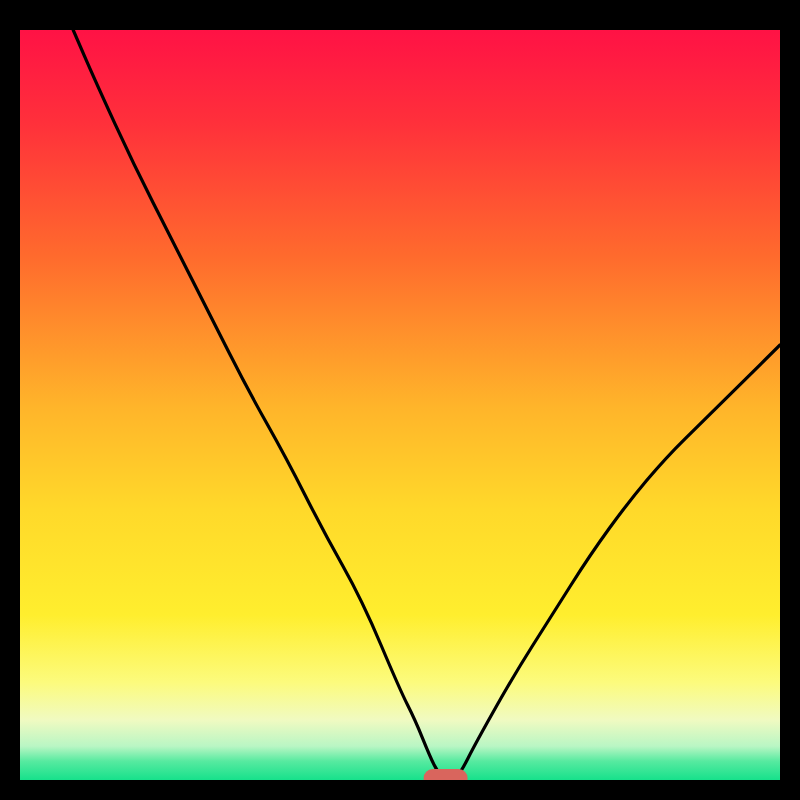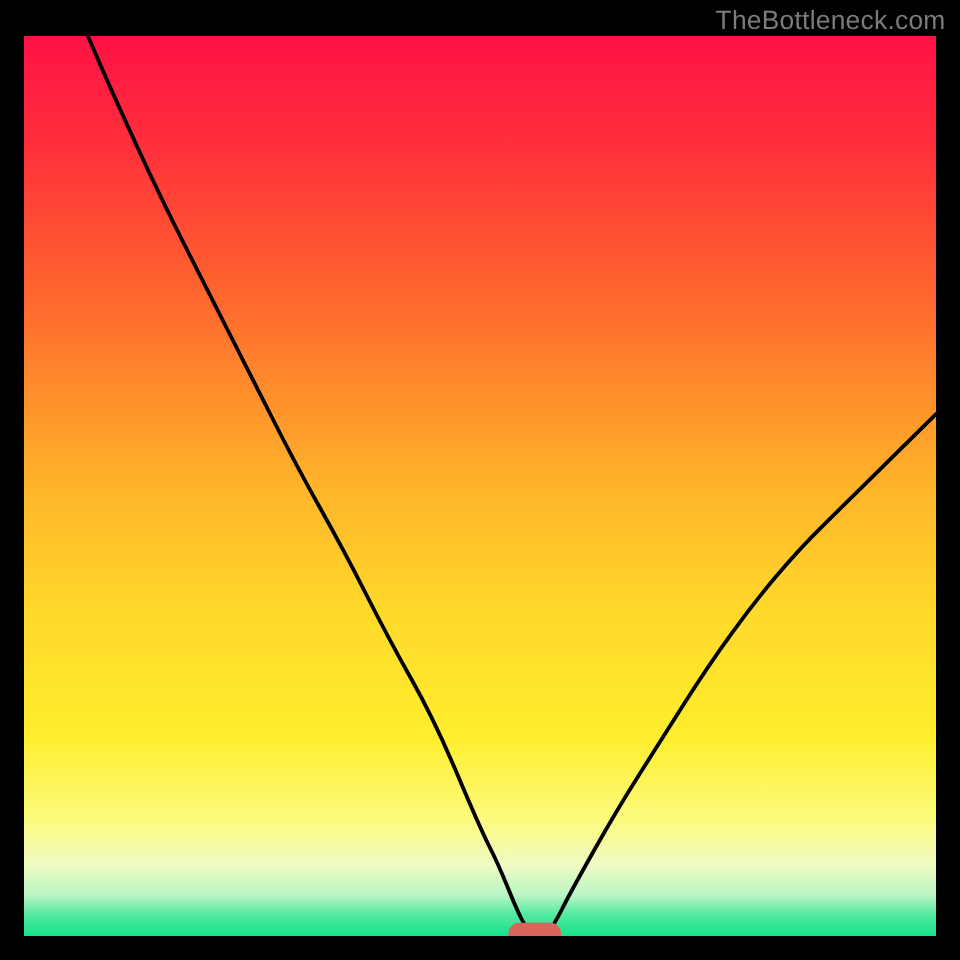--- a/index.html
+++ b/index.html
@@ -32,21 +32,20 @@
     left: 20px;
     top: 30px;
     width: 760px;
     height: 750px;
   }
 </style>
 </head>
 <body>
 
 <div class="frame">
-  <div class="watermark">TheBottleneck.com</div>
 
   <svg class="plot" viewBox="0 0 760 750" preserveAspectRatio="none">
     <defs>
       <linearGradient id="bg-grad" x1="0" y1="0" x2="0" y2="1">
           <stop offset="0.00%" stop-color="#ff1245"></stop>
           <stop offset="12.00%" stop-color="#ff2f3b"></stop>
           <stop offset="30.00%" stop-color="#ff6a2d"></stop>
           <stop offset="50.00%" stop-color="#ffb42a"></stop>
           <stop offset="64.00%" stop-color="#ffd92a"></stop>
           <stop offset="78.00%" stop-color="#ffee2e"></stop>

